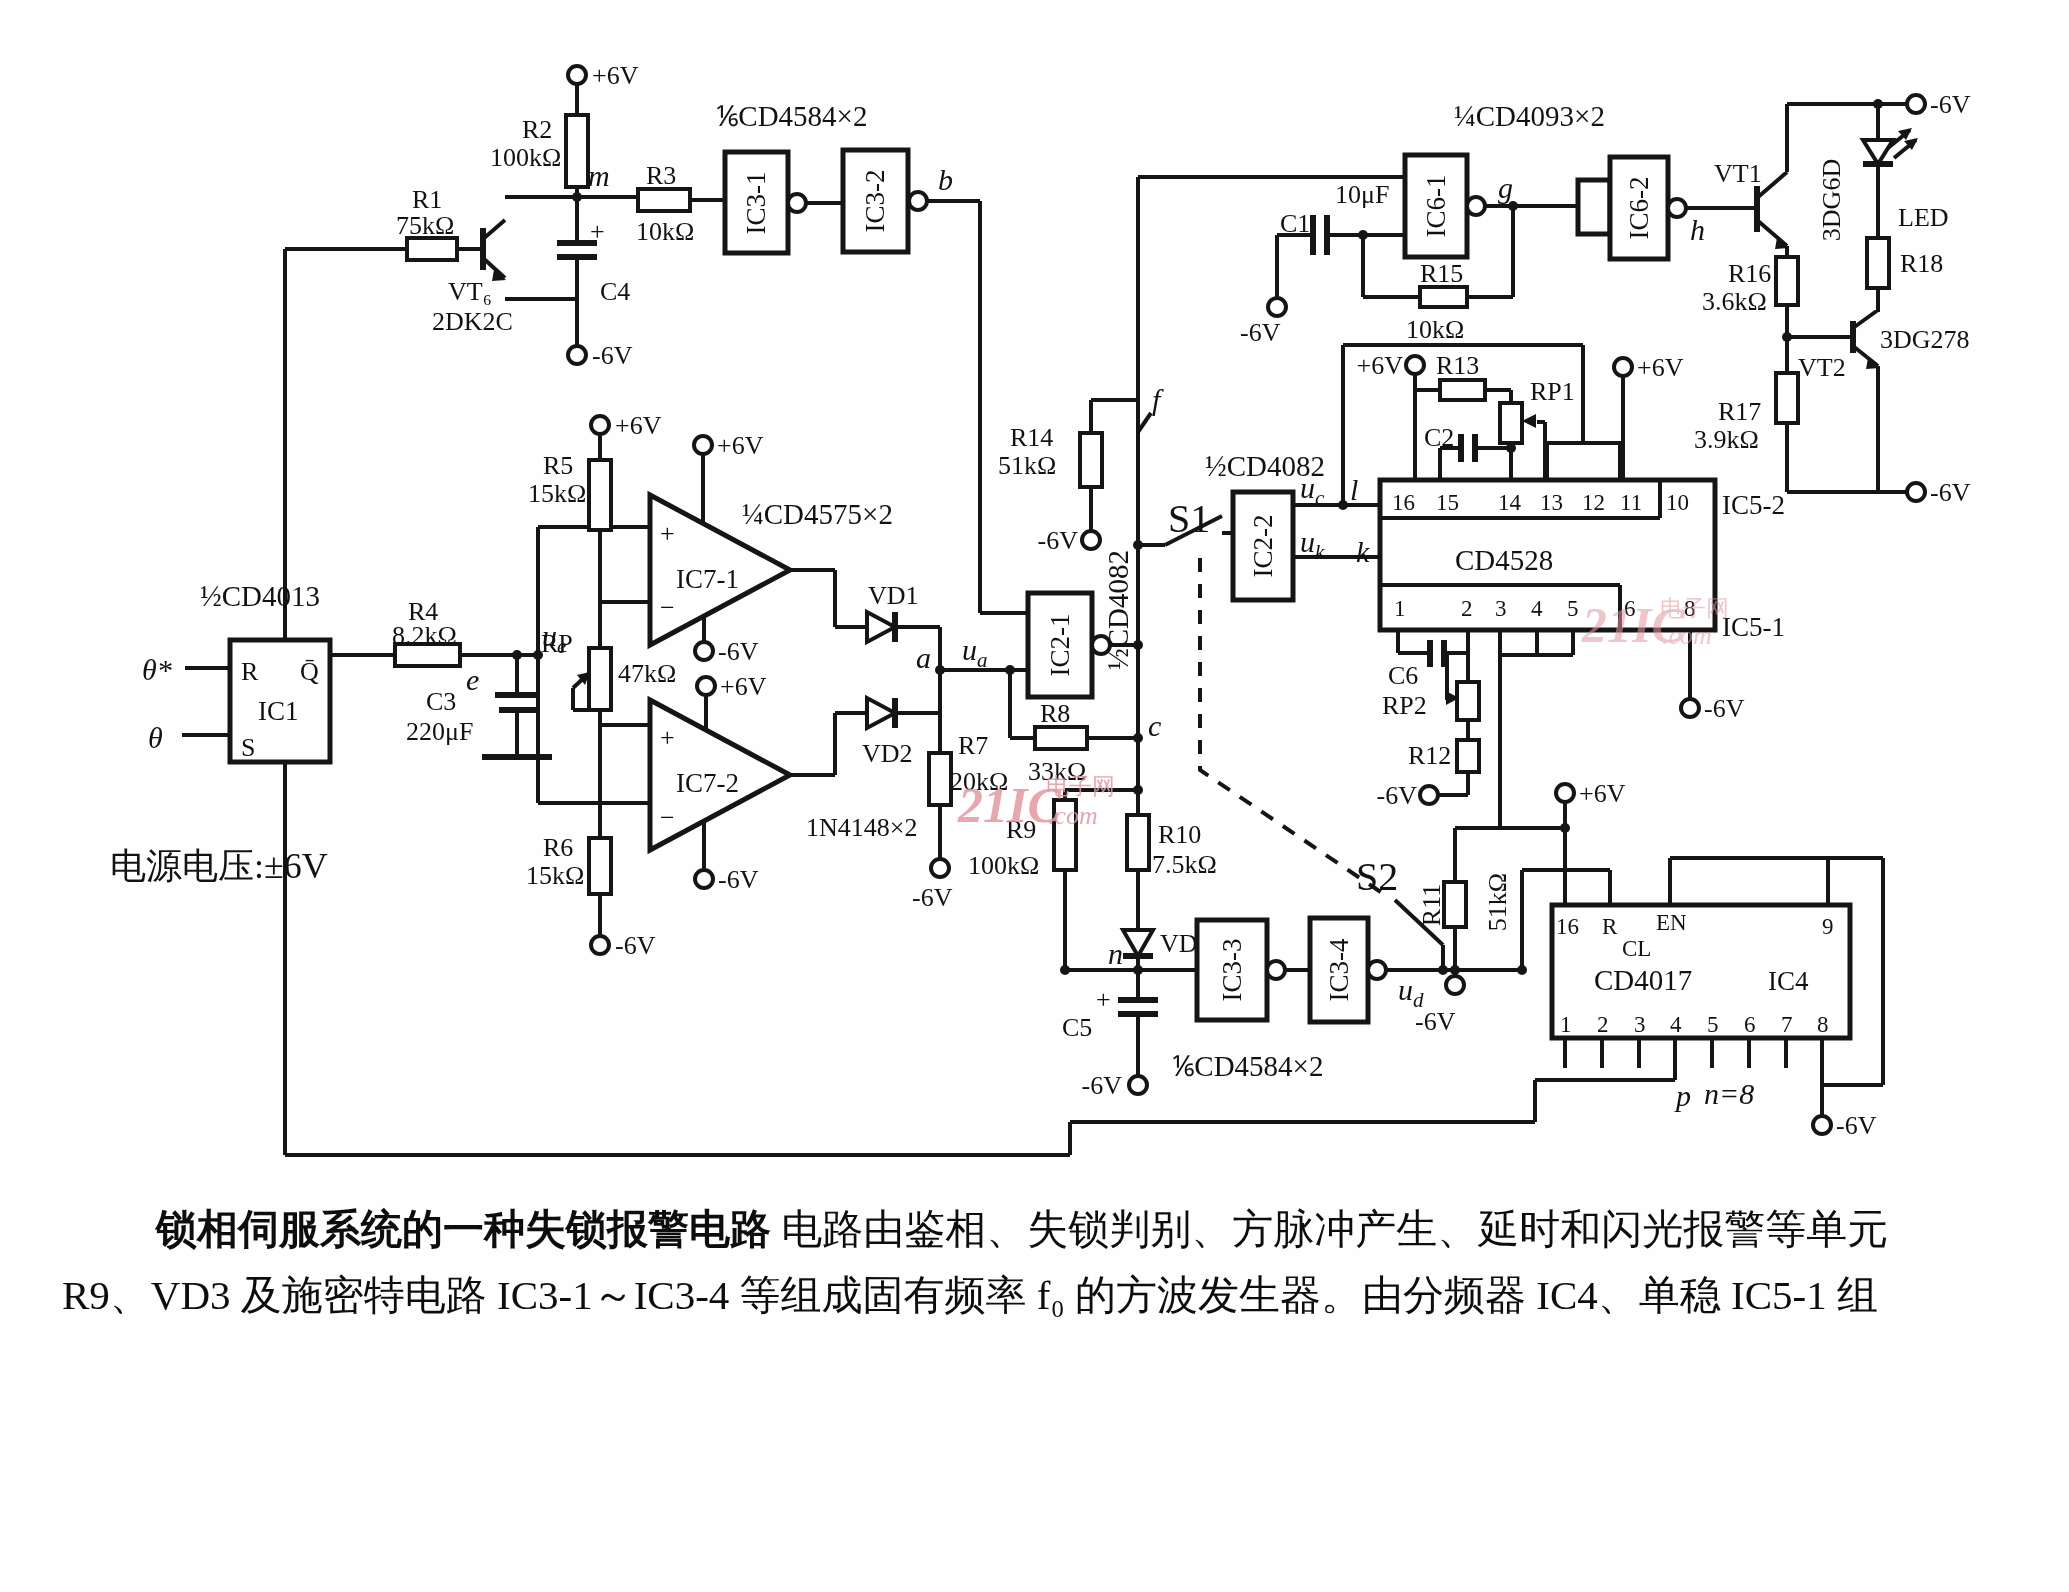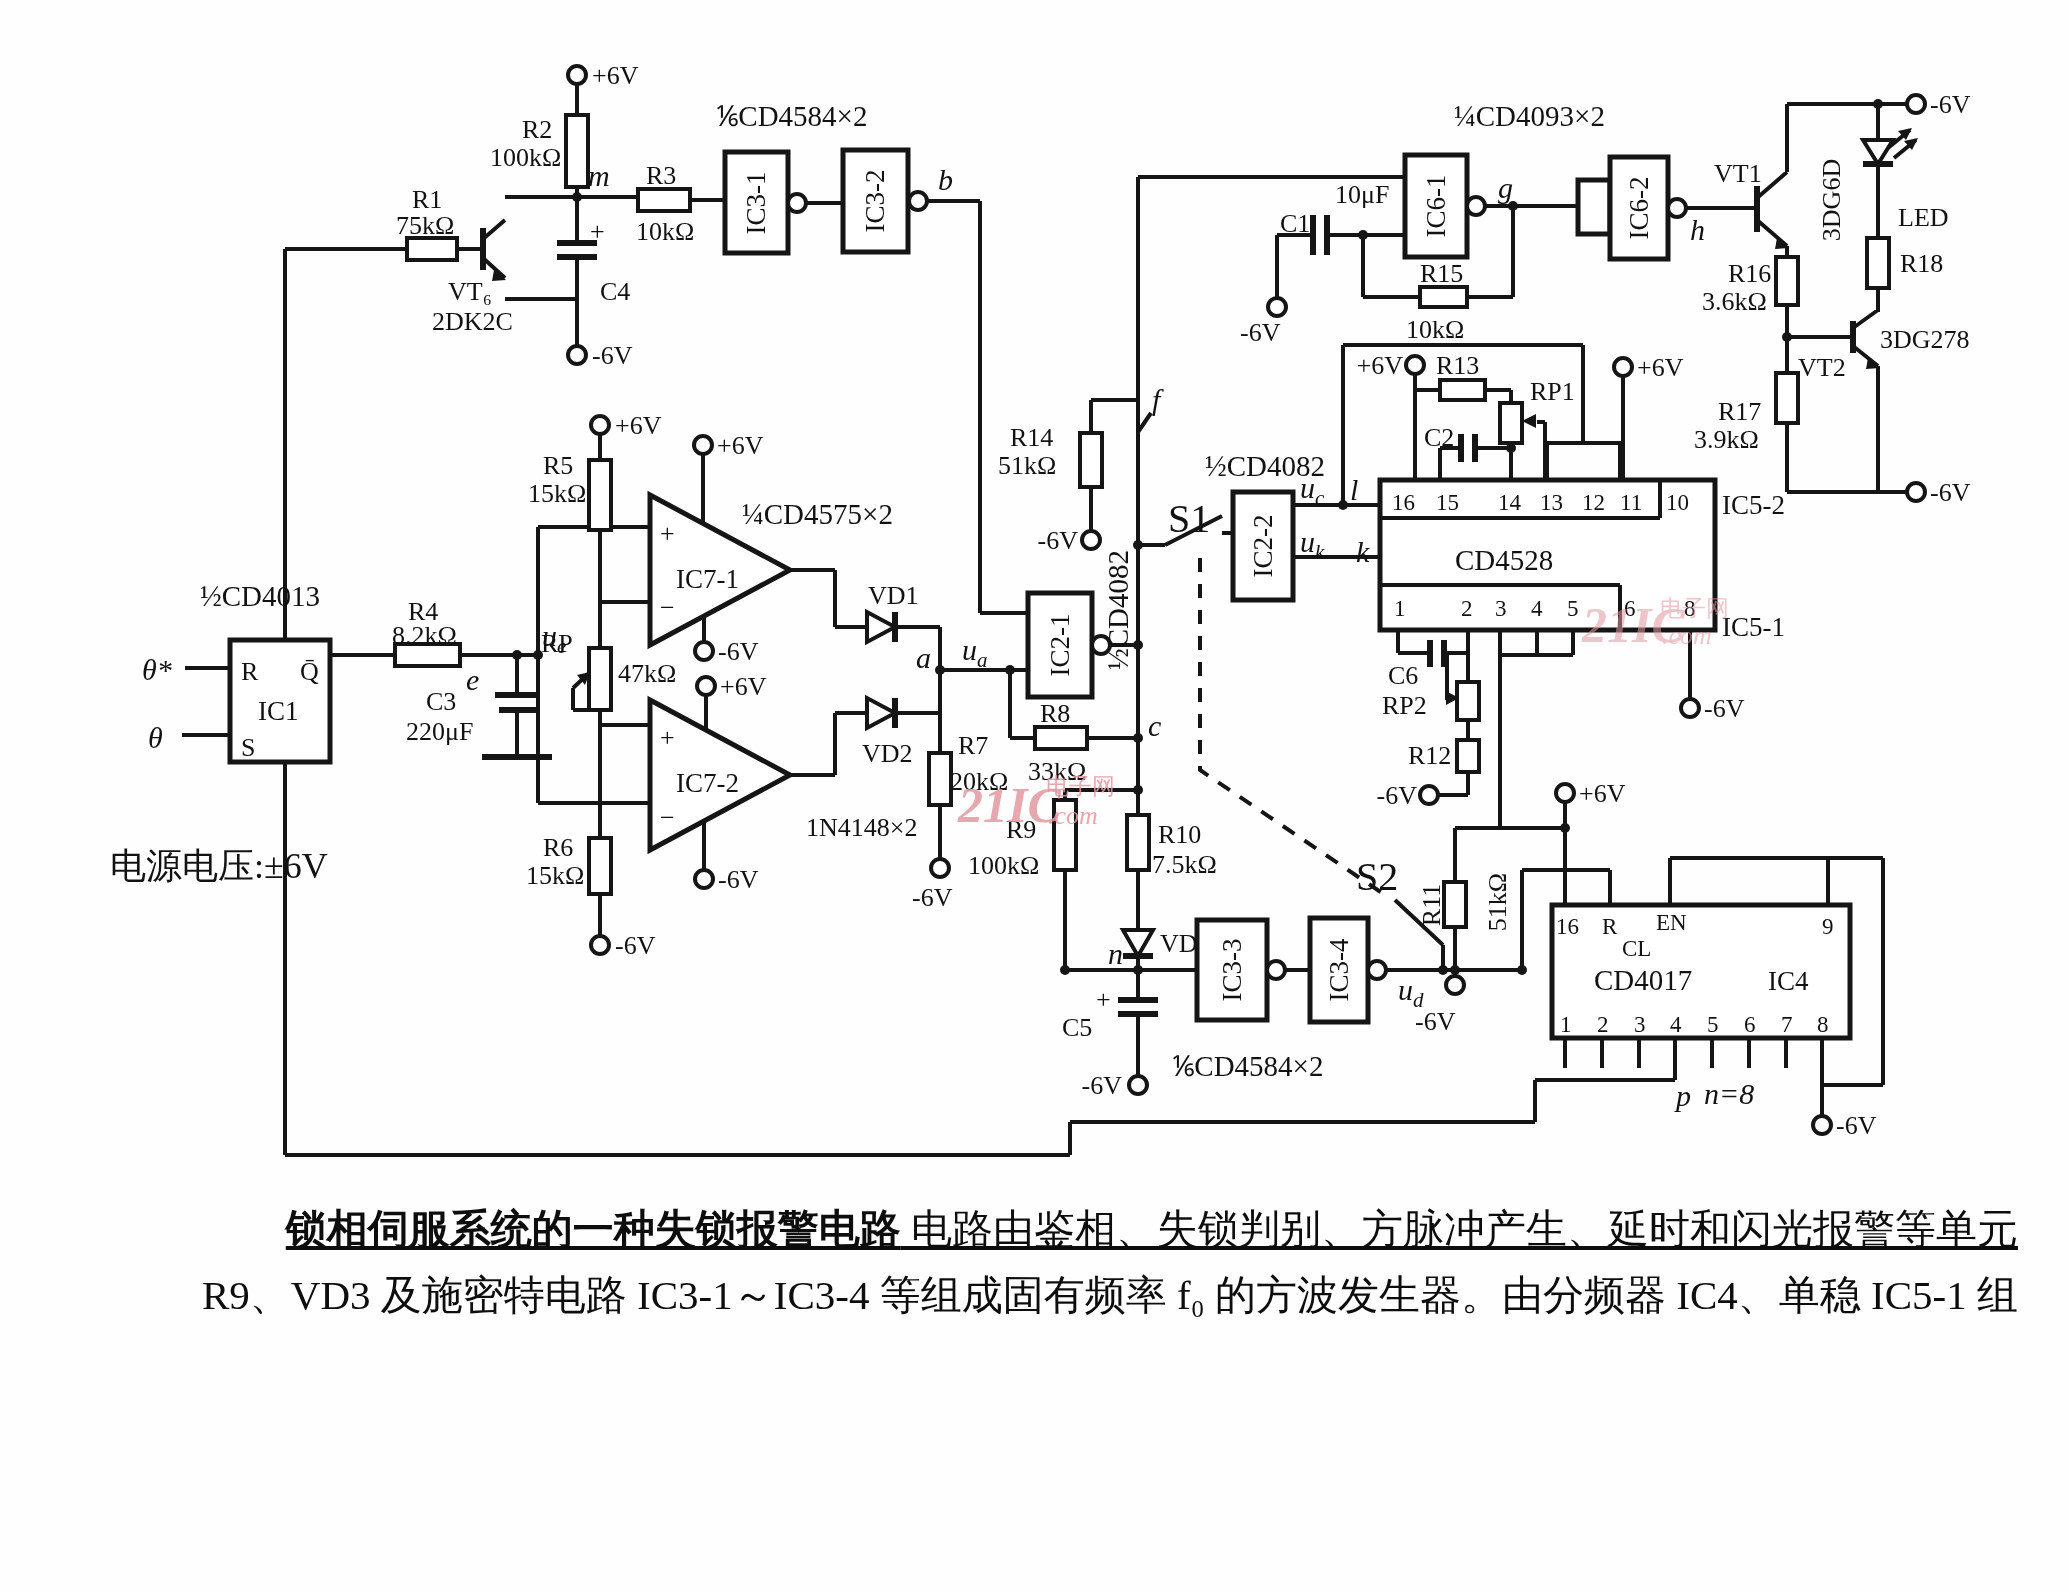--- a/index.html
+++ b/index.html
@@ -1,17 +1,17 @@
 <!DOCTYPE html>
 <html><head>
 <meta charset="utf-8">
 <style>
   html,body{margin:0;padding:0;background:#fff;}
   #page{position:relative;width:2069px;height:1592px;background:#fefefe;overflow:hidden;
-        font-family:"Liberation Serif",serif;color:#0d0d0d;text-align:right;}
+        font-family:"Liberation Serif",serif;color:#0d0d0d;}
   svg{position:absolute;left:0;top:0;}
   svg text{fill:#121212;font-family:"Liberation Serif",serif;font-size:26px;}
   .nd{font-style:italic;font-size:30px;}
   .pin{font-size:23px;}
   .icname{font-size:27px;}
   .chip{font-size:29px;}
   .sw{font-size:40px;}
   .frac{font-size:29px;}
   .supply{font-size:36px;}
   .wm{fill:#e298a2;opacity:.85;}
@@ -20,21 +20,21 @@
   .wm-com{font-size:26px;font-style:italic;}
   .w{stroke:#151515;stroke-width:4;fill:none;}
   .wt{stroke:#151515;stroke-width:6;fill:none;}
   .cmp{stroke:#151515;stroke-width:4;fill:#fff;}
   .blk{stroke:#151515;stroke-width:5;fill:#fff;}
   .dash{stroke:#151515;stroke-width:4;fill:none;stroke-dasharray:14 12;}
   .dot{fill:#151515;stroke:none;}
   .arr{fill:#151515;stroke:none;}
   #caption{position:absolute;left:62px;top:1196px;width:1956px;font-size:41px;line-height:66px;}
   #caption .t{font-weight:bold;}
-  #caption .l1{text-indent:94px;text-decoration:underline;}
+  #caption .l1{text-indent:94px;}
 </style>
 </head>
 <body>
 <div id="page">
 
 <svg width="2069" height="1190" viewBox="0 0 2069 1190">
 
   <g>
     <path class="w" d="M577,83 V115 M577,187 V197 M505,197 H638 M577,197 V243 M577,257 V347
       M690,200 H725 M457,249 H483 M407,249 H285 M285,249 V1155

